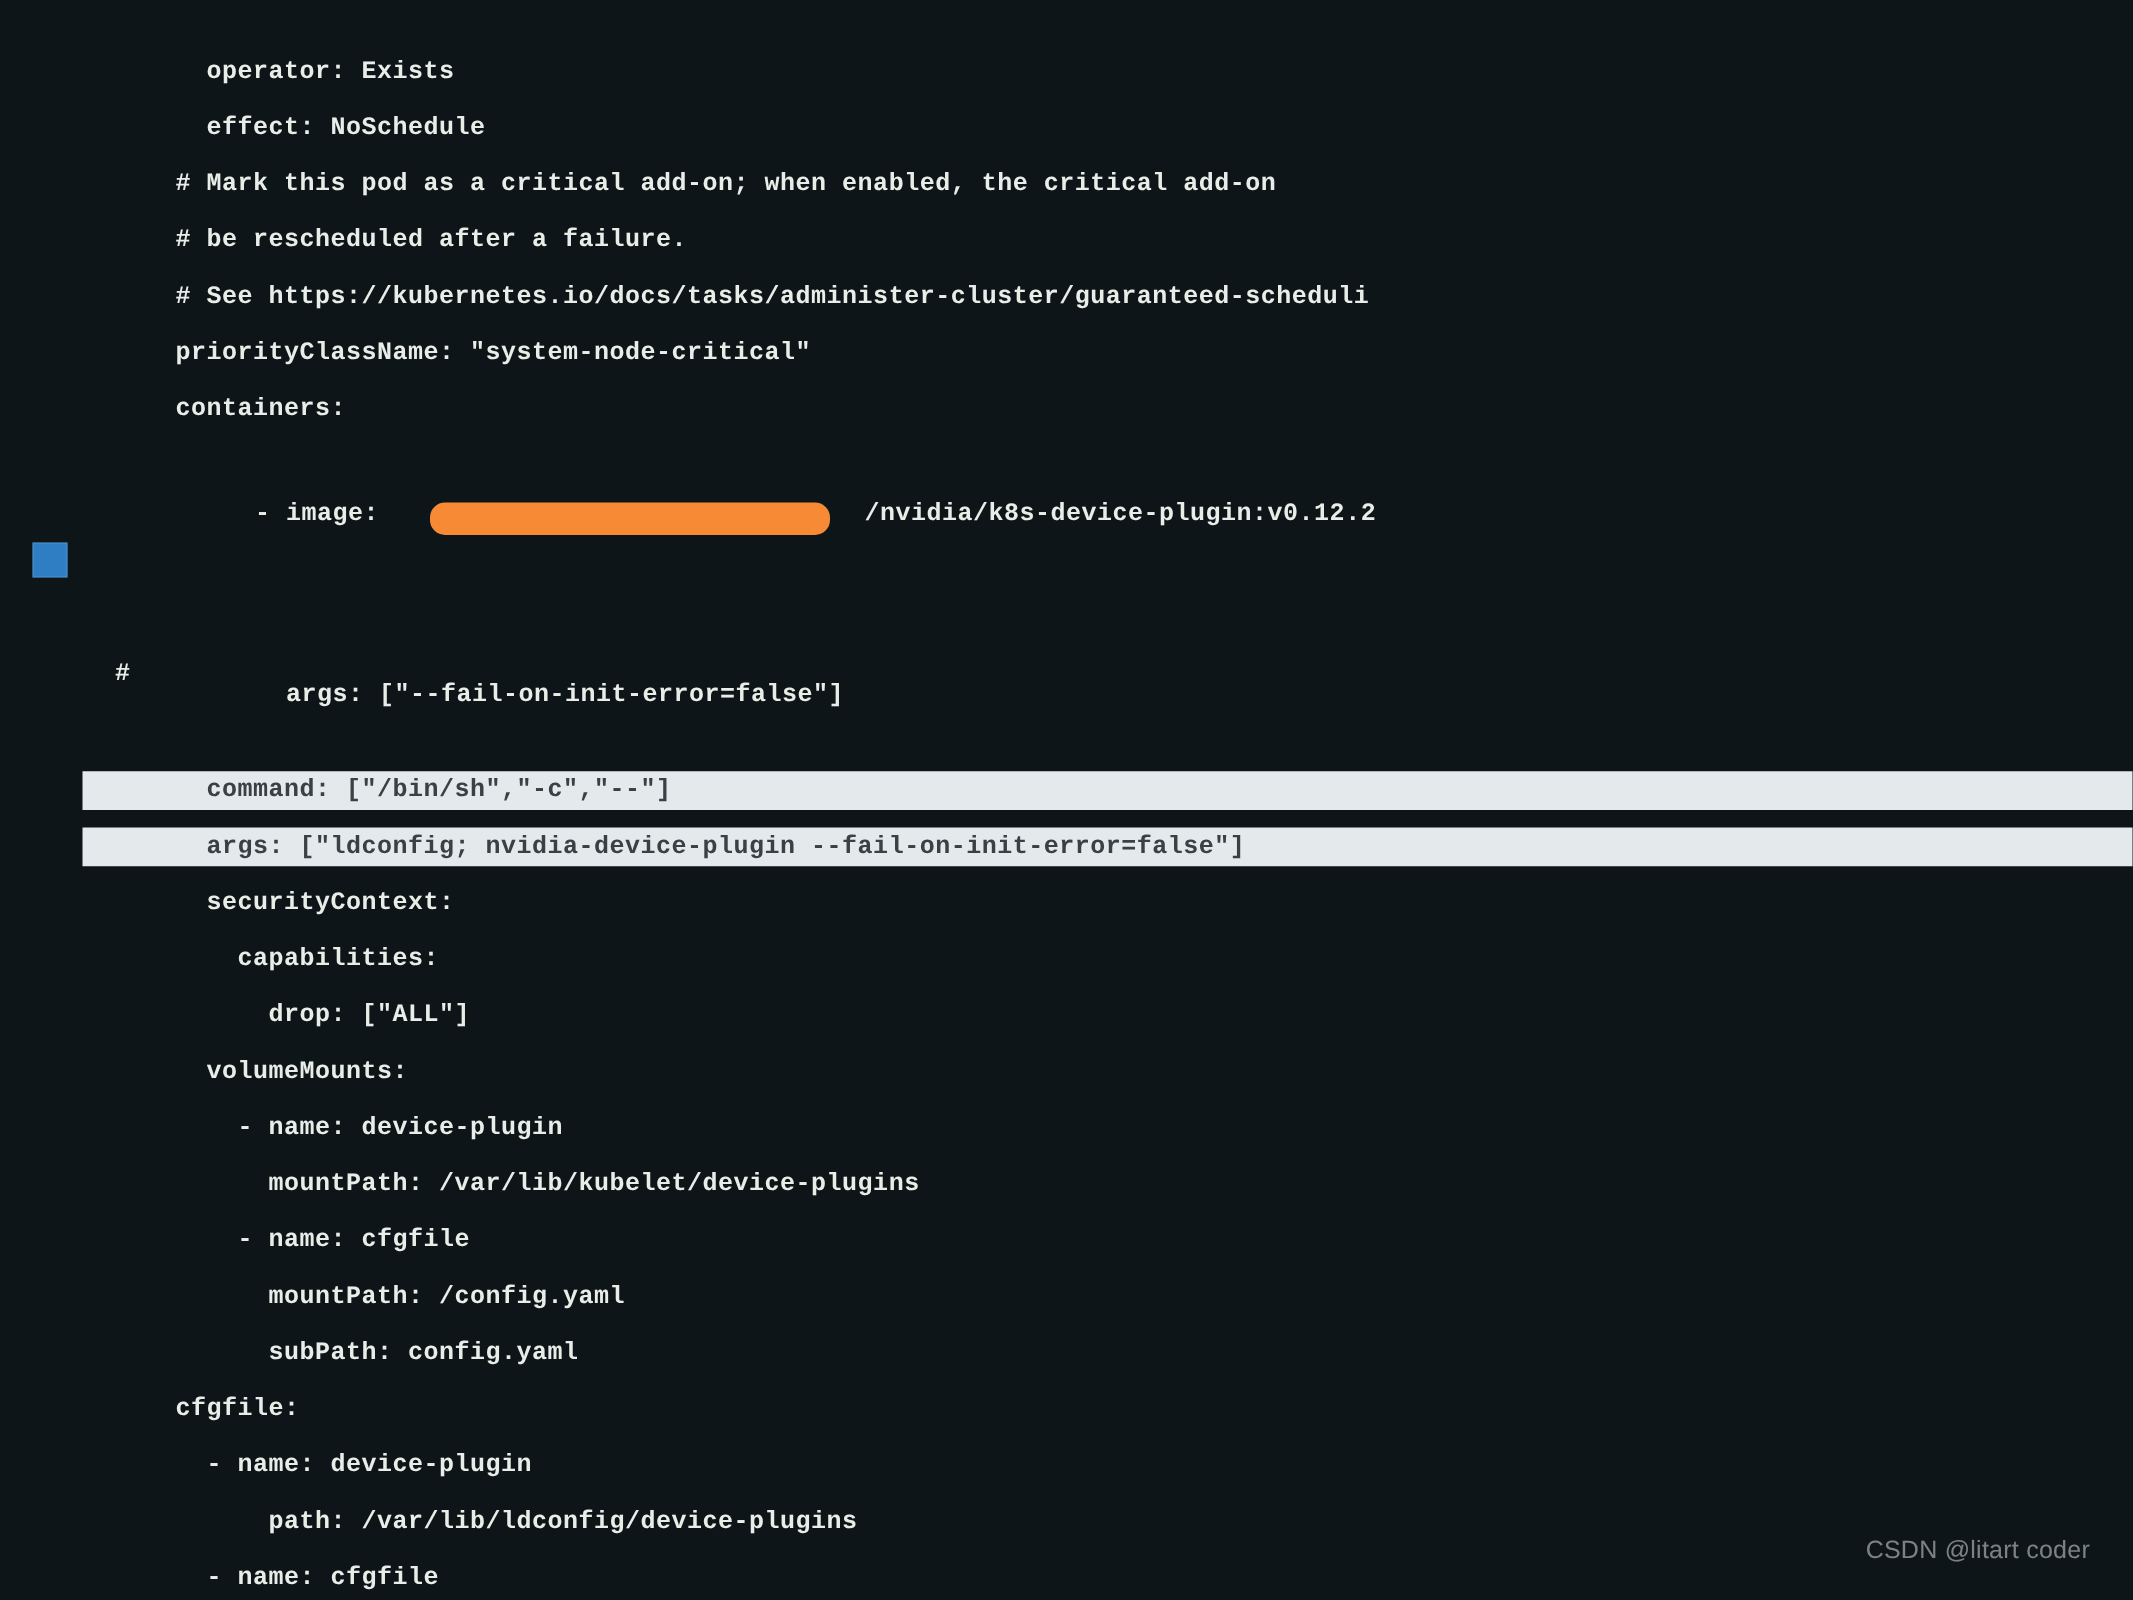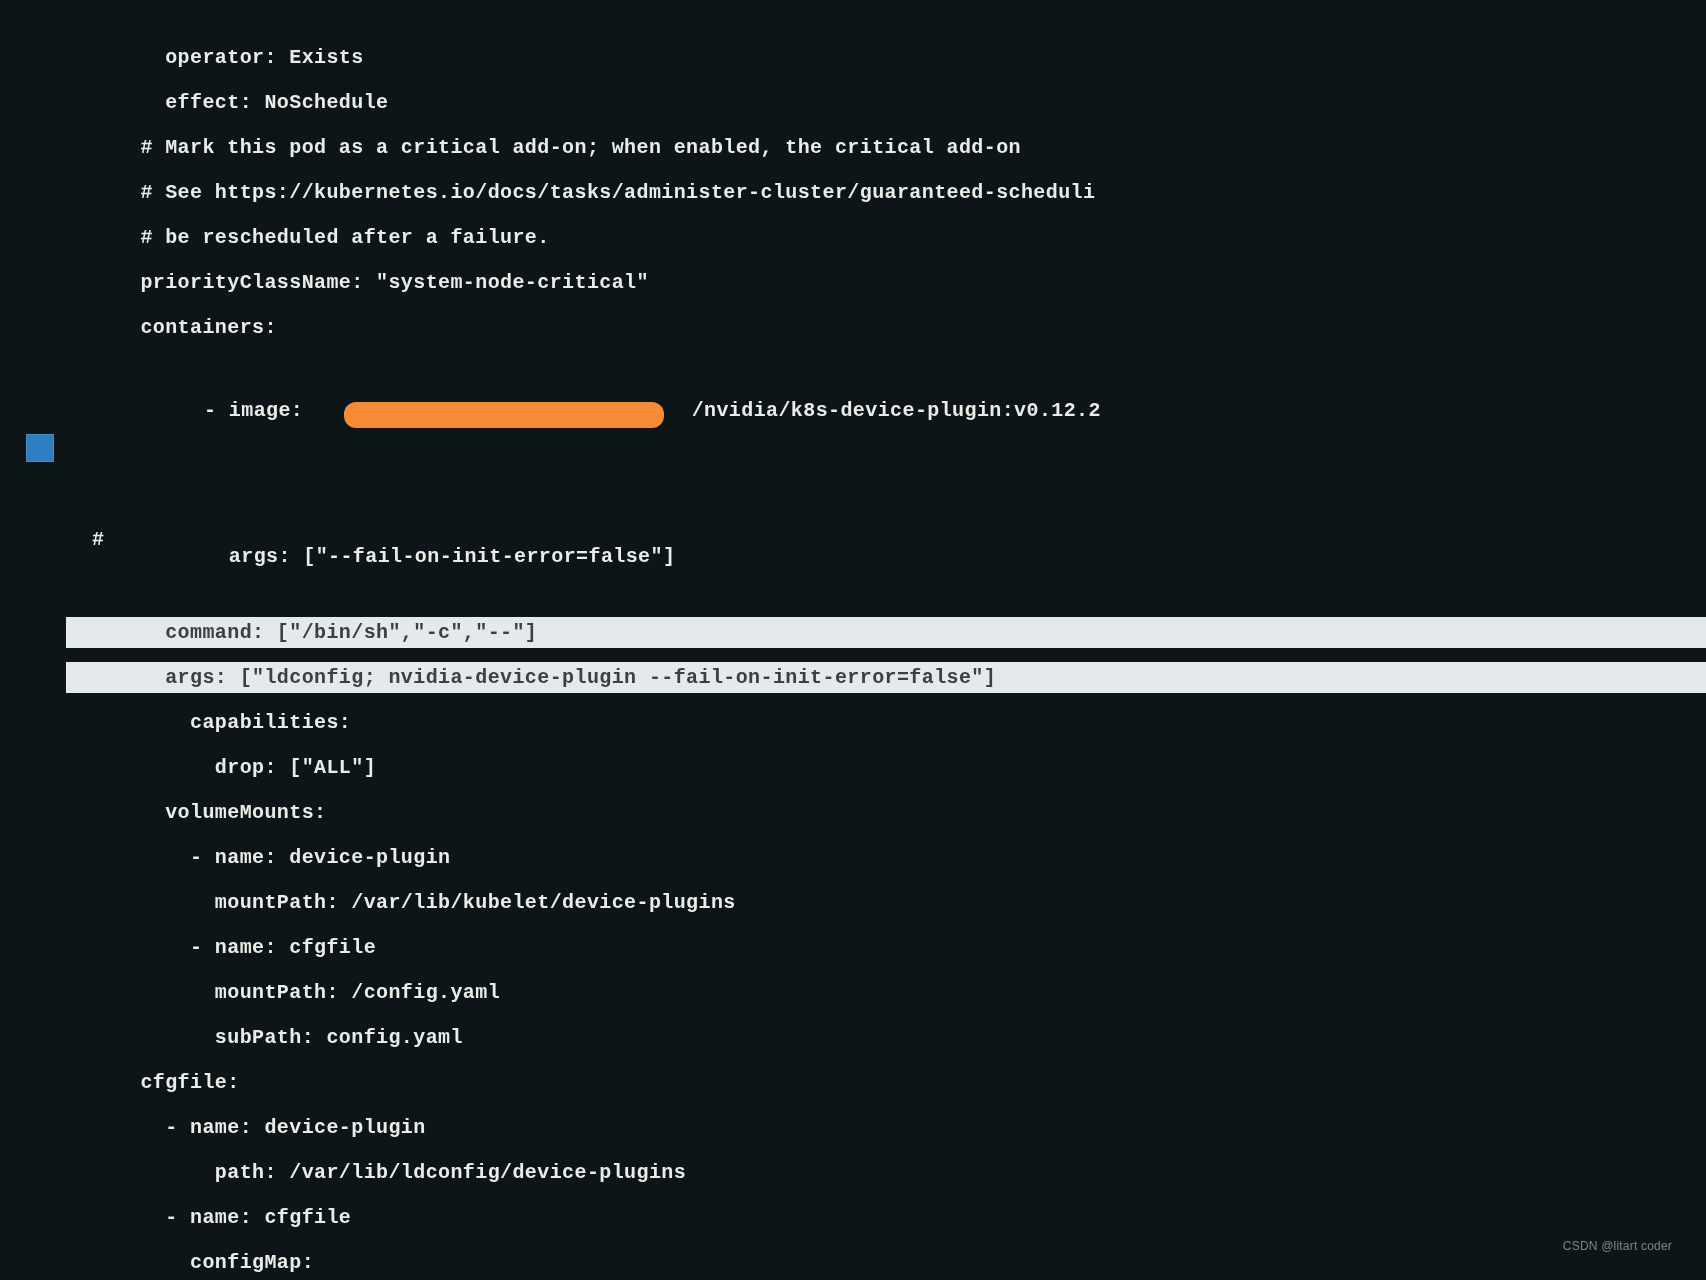--- a/index.html
+++ b/index.html
@@ -41,54 +41,55 @@
       background: #f78a34;
       border-radius: 12px;
       margin-bottom: 6px;
     }
     .watermark {
       position: absolute;
       bottom: 10px;
       right: 20px;
       color: rgba(235,240,240,0.5);
       font-family: "Segoe UI", Arial, sans-serif;
-      font-size: 12px;
+      font-size: 20px;
       font-weight: 400;
       letter-spacing: 0.2px;
     }
     .taskbar-hint {
       position: absolute;
       left: 12px;
       top: 420px;
       width: 28px;
       height: 28px;
       background: #2f7ec4;
       border: 1px solid rgba(90,150,200,0.6);
     }
   </style>
 </head>
 <body>
 
 <div class="editor">
   <div class="line">        operator: Exists</div>
   <div class="line">        effect: NoSchedule</div>
   <div class="line">      # Mark this pod as a critical add-on; when enabled, the critical add-on</div>
+  <div class="line">      # be rescheduled after a failure.</div>
   <div class="line">      # See https://kubernetes.io/docs/tasks/administer-cluster/guaranteed-scheduli</div>
-  <div class="line">      # be rescheduled after a failure.</div>
   <div class="line">      priorityClassName: "system-node-critical"</div>
   <div class="line">      containers:</div>
   <div class="line">
     <span>      - image: </span><span class="redact"></span><span>/nvidia/k8s-device-plugin:v0.12.2</span>
   </div>
   <div class="line" style="position:relative;">
     <span class="comment-hash">#</span>
     <span>        args: ["--fail-on-init-error=false"]</span>
   </div>
   <div class="line highlight">        command: ["/bin/sh","-c","--"]</div>
   <div class="line highlight">        args: ["ldconfig; nvidia-device-plugin --fail-on-init-error=false"]</div>
+  <div class="line">        securityContext:</div>
   <div class="line">          capabilities:</div>
   <div class="line">            drop: ["ALL"]</div>
   <div class="line">        volumeMounts:</div>
   <div class="line">          - name: device-plugin</div>
   <div class="line">            mountPath: /var/lib/kubelet/device-plugins</div>
   <div class="line">          - name: cfgfile</div>
   <div class="line">            mountPath: /config.yaml</div>
   <div class="line">            subPath: config.yaml</div>
   <div class="line">      cfgfile:</div>
   <div class="line">        - name: device-plugin</div>

